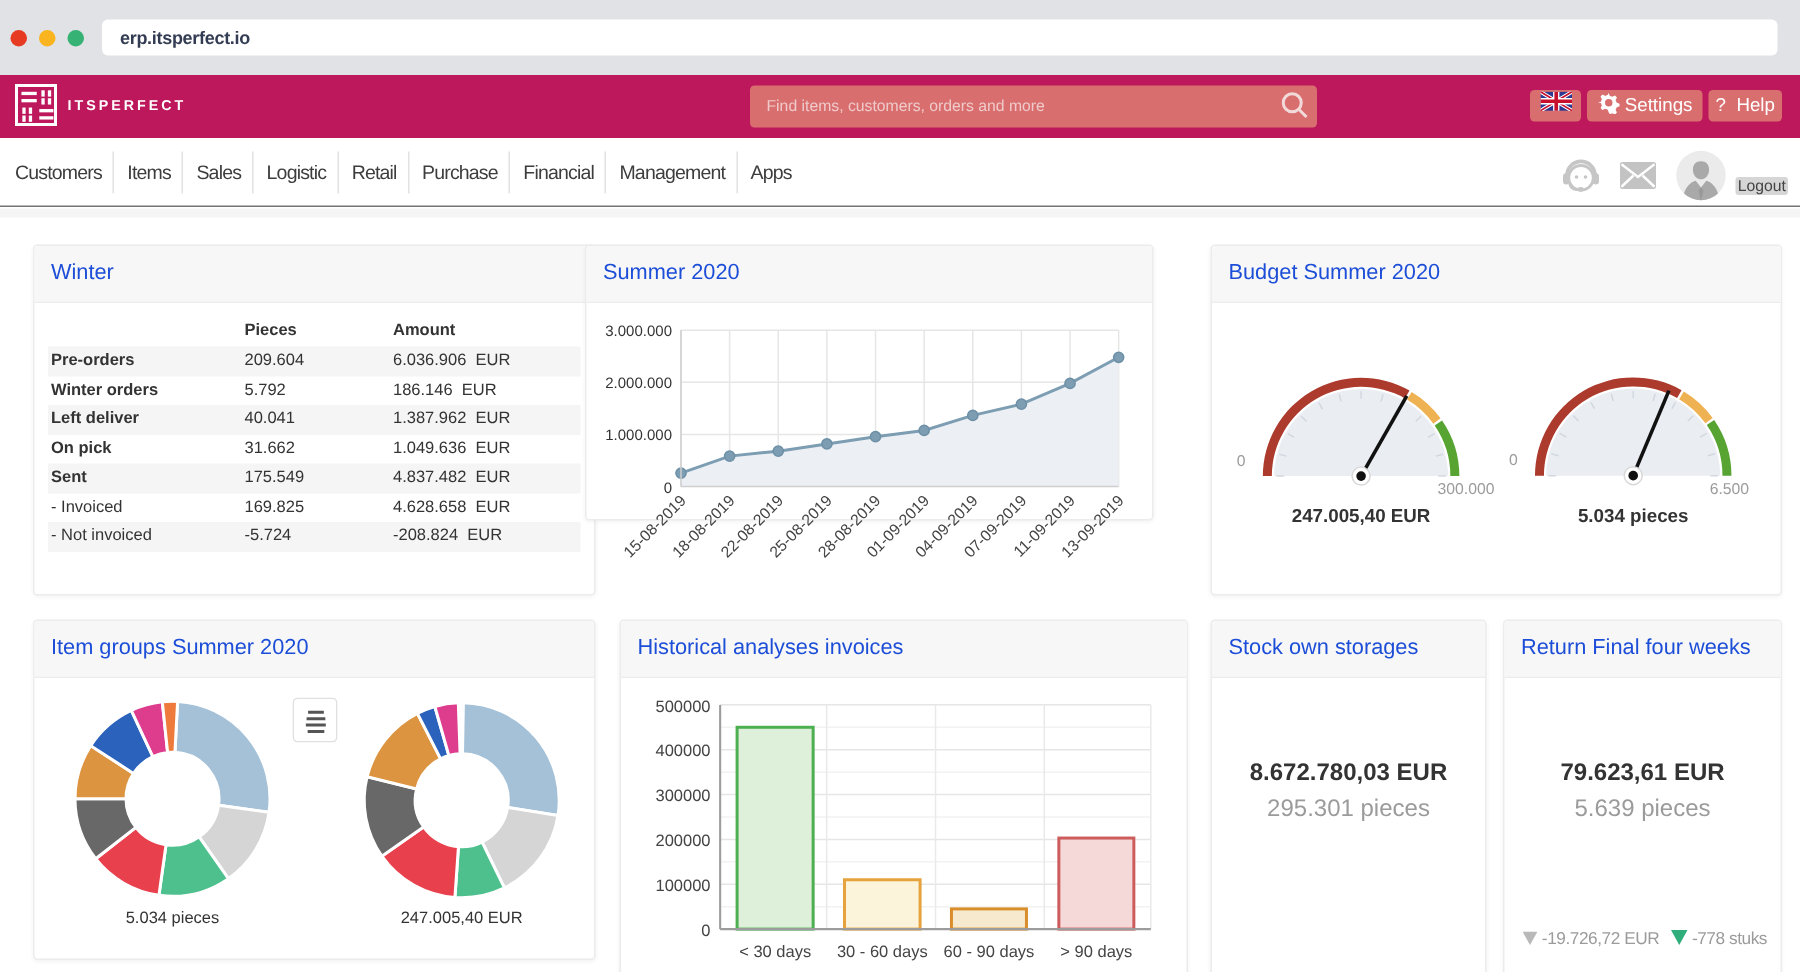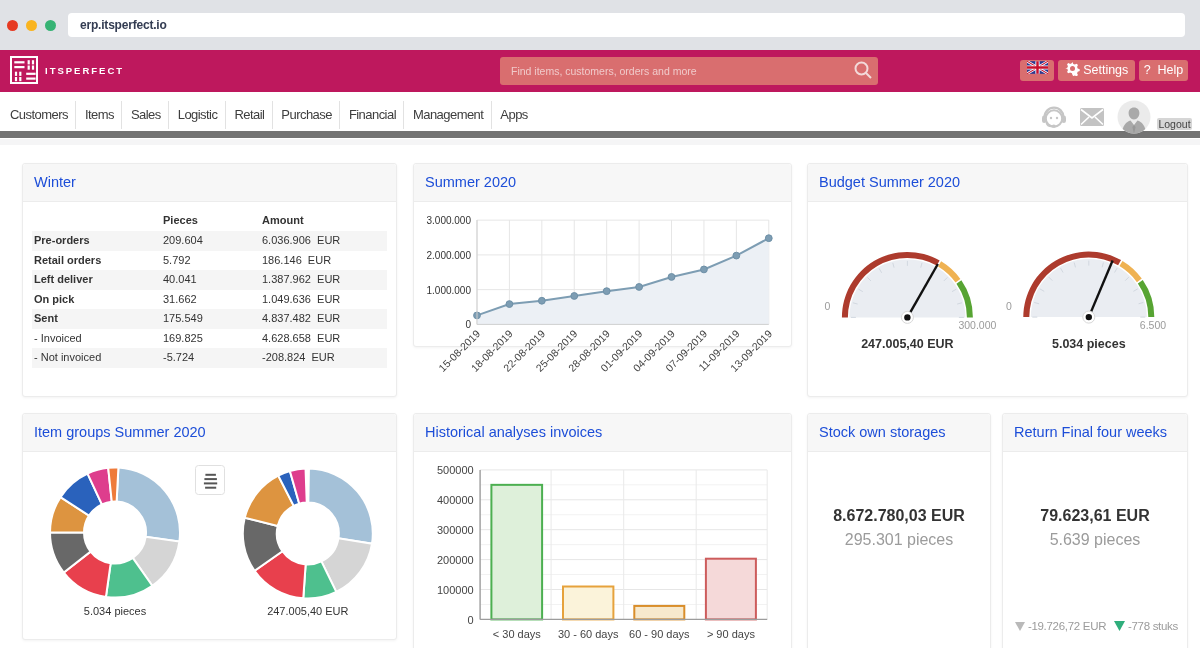--- a/index.html
+++ b/index.html
@@ -8,21 +8,21 @@
 .dot { position:absolute; top:19.5px; width:11px; height:11px; border-radius:50%; }
 #urlbar { position:absolute; left:68px; top:13px; width:1117px; height:24px; background:#fff; border-radius:4px;
   font-size:12px; font-weight:bold; letter-spacing:-0.2px; color:#333c52; line-height:24px; padding-left:12px; }
 #redbar { left:0; top:50px; width:1200px; height:42px; background:#be185d; }
 #brand { position:absolute; left:45px; top:0; height:42px; line-height:42px; color:#fff; font-size:9.5px;
   font-weight:bold; letter-spacing:2px; }
 #search { position:absolute; left:500px; top:7px; width:378px; height:28px; background:#d96e6f; border-radius:3px;
   color:#f0caca; font-size:10.5px; line-height:28px; padding-left:11px; }
 .rbtn { position:absolute; top:10px; height:21px; background:#d96e6f; border-radius:3px; color:#fff;
   font-size:12.5px; line-height:21px; text-align:center; }
-#nav { left:0; top:92px; width:1200px; height:46px; background:#fff; border-bottom:7px solid #737373; }
+#nav { left:0; top:92px; width:1200px; height:46px; background:#fff; border-bottom:1px solid #737373; }
 #nav ul { list-style:none; height:45px; }
 #nav li { float:left; line-height:45px; font-size:13px; letter-spacing:-0.55px; color:#3d3d3d; padding:0 7.5px 0 9.5px; position:relative; }
 #nav li + li::before { content:''; position:absolute; left:0; top:9px; height:28px; border-left:1px solid #e2e2e2; }
 #body { left:0; top:138px; width:1200px; height:510px; background:#fff; }
 .card { position:absolute; background:#fff; border:1px solid #ececec; border-radius:3px; box-shadow:0 1px 3px rgba(0,0,0,0.05); }
 .chead { position:absolute; left:0; top:0; right:0; height:38px; background:#f7f7f7; border-bottom:1px solid #ececec;
   border-radius:3px 3px 0 0; font-size:14.5px; color:#1d4ed8; line-height:37px; padding-left:11px; }
 .wtab { position:absolute; left:9px; right:9px; top:46px; font-size:11px; color:#333; }
 .wtab > div { height:19.5px; line-height:19.5px; position:relative; }
 .wtab .thead { height:21px; line-height:21px; }
@@ -128,21 +128,21 @@
           <span class="c1"></span>
           <span class="c2 b">Pieces</span>
           <span class="c3 b">Amount</span>
         </div>
 <div class="sh">
           <span class="c1 b">Pre-orders</span>
           <span class="c2">209.604</span>
           <span class="c3">6.036.906&nbsp;&nbsp;EUR</span>
         </div>
 <div>
-          <span class="c1 b">Retail orders</span>
+          <span class="c1 b">Winter orders</span>
           <span class="c2">5.792</span>
           <span class="c3">186.146&nbsp;&nbsp;EUR</span>
         </div>
 <div class="sh">
           <span class="c1 b">Left deliver</span>
           <span class="c2">40.041</span>
           <span class="c3">1.387.962&nbsp;&nbsp;EUR</span>
         </div>
 <div>
           <span class="c1 b">On pick</span>
@@ -159,21 +159,21 @@
           <span class="c2">169.825</span>
           <span class="c3">4.628.658&nbsp;&nbsp;EUR</span>
         </div>
 <div class="sh">
           <span class="c1 n"> - Not invoiced</span>
           <span class="c2">-5.724</span>
           <span class="c3">-208.824&nbsp;&nbsp;EUR</span>
         </div>
 </div>
   </div>
-  <div class="card" style="left:413px;top:25px;width:379px;height:184px">
+  <div class="card" style="left:390px;top:25px;width:379px;height:184px">
     <div class="chead">Summer 2020</div>
     <svg width="379" height="196" viewBox="0 0 379 196" style="position:absolute;left:0;top:38px">
 <path d="M63 18 L63 122.4 M95.42 18 L95.42 122.4 M127.84 18 L127.84 122.4 M160.26 18 L160.26 122.4 M192.68 18 L192.68 122.4 M225.1 18 L225.1 122.4 M257.52 18 L257.52 122.4 M289.94 18 L289.94 122.4 M322.36 18 L322.36 122.4 M354.78 18 L354.78 122.4" stroke="#e6e6e6" stroke-width="1" fill="none"></path>
 <path d="M63 87.65 L354.78 87.65 M63 52.9 L354.78 52.9 M63 18.15 L354.78 18.15" stroke="#e6e6e6" stroke-width="1" fill="none"></path>
 <path d="M63 122.4 L63 113.4 L95.42 102.07 L127.84 98.77 L160.26 93.97 L192.68 89.14 L225.1 84.94 L257.52 74.93 L289.94 67.43 L322.36 53.6 L354.78 36.19 L354.78 122.4 Z" fill="#ecf0f5"></path>
 <polyline points="63,113.4 95.42,102.07 127.84,98.77 160.26,93.97 192.68,89.14 225.1,84.94 257.52,74.93 289.94,67.43 322.36,53.6 354.78,36.19" fill="none" stroke="#7d9db3" stroke-width="2"></polyline>
 <circle cx="63" cy="113.4" r="3.4" fill="#7d9db3" stroke="#6e90a7" stroke-width="1"></circle>
         <circle cx="95.42" cy="102.07" r="3.4" fill="#7d9db3" stroke="#6e90a7" stroke-width="1"></circle>
         <circle cx="127.84" cy="98.77" r="3.4" fill="#7d9db3" stroke="#6e90a7" stroke-width="1"></circle>
         <circle cx="160.26" cy="93.97" r="3.4" fill="#7d9db3" stroke="#6e90a7" stroke-width="1"></circle>

